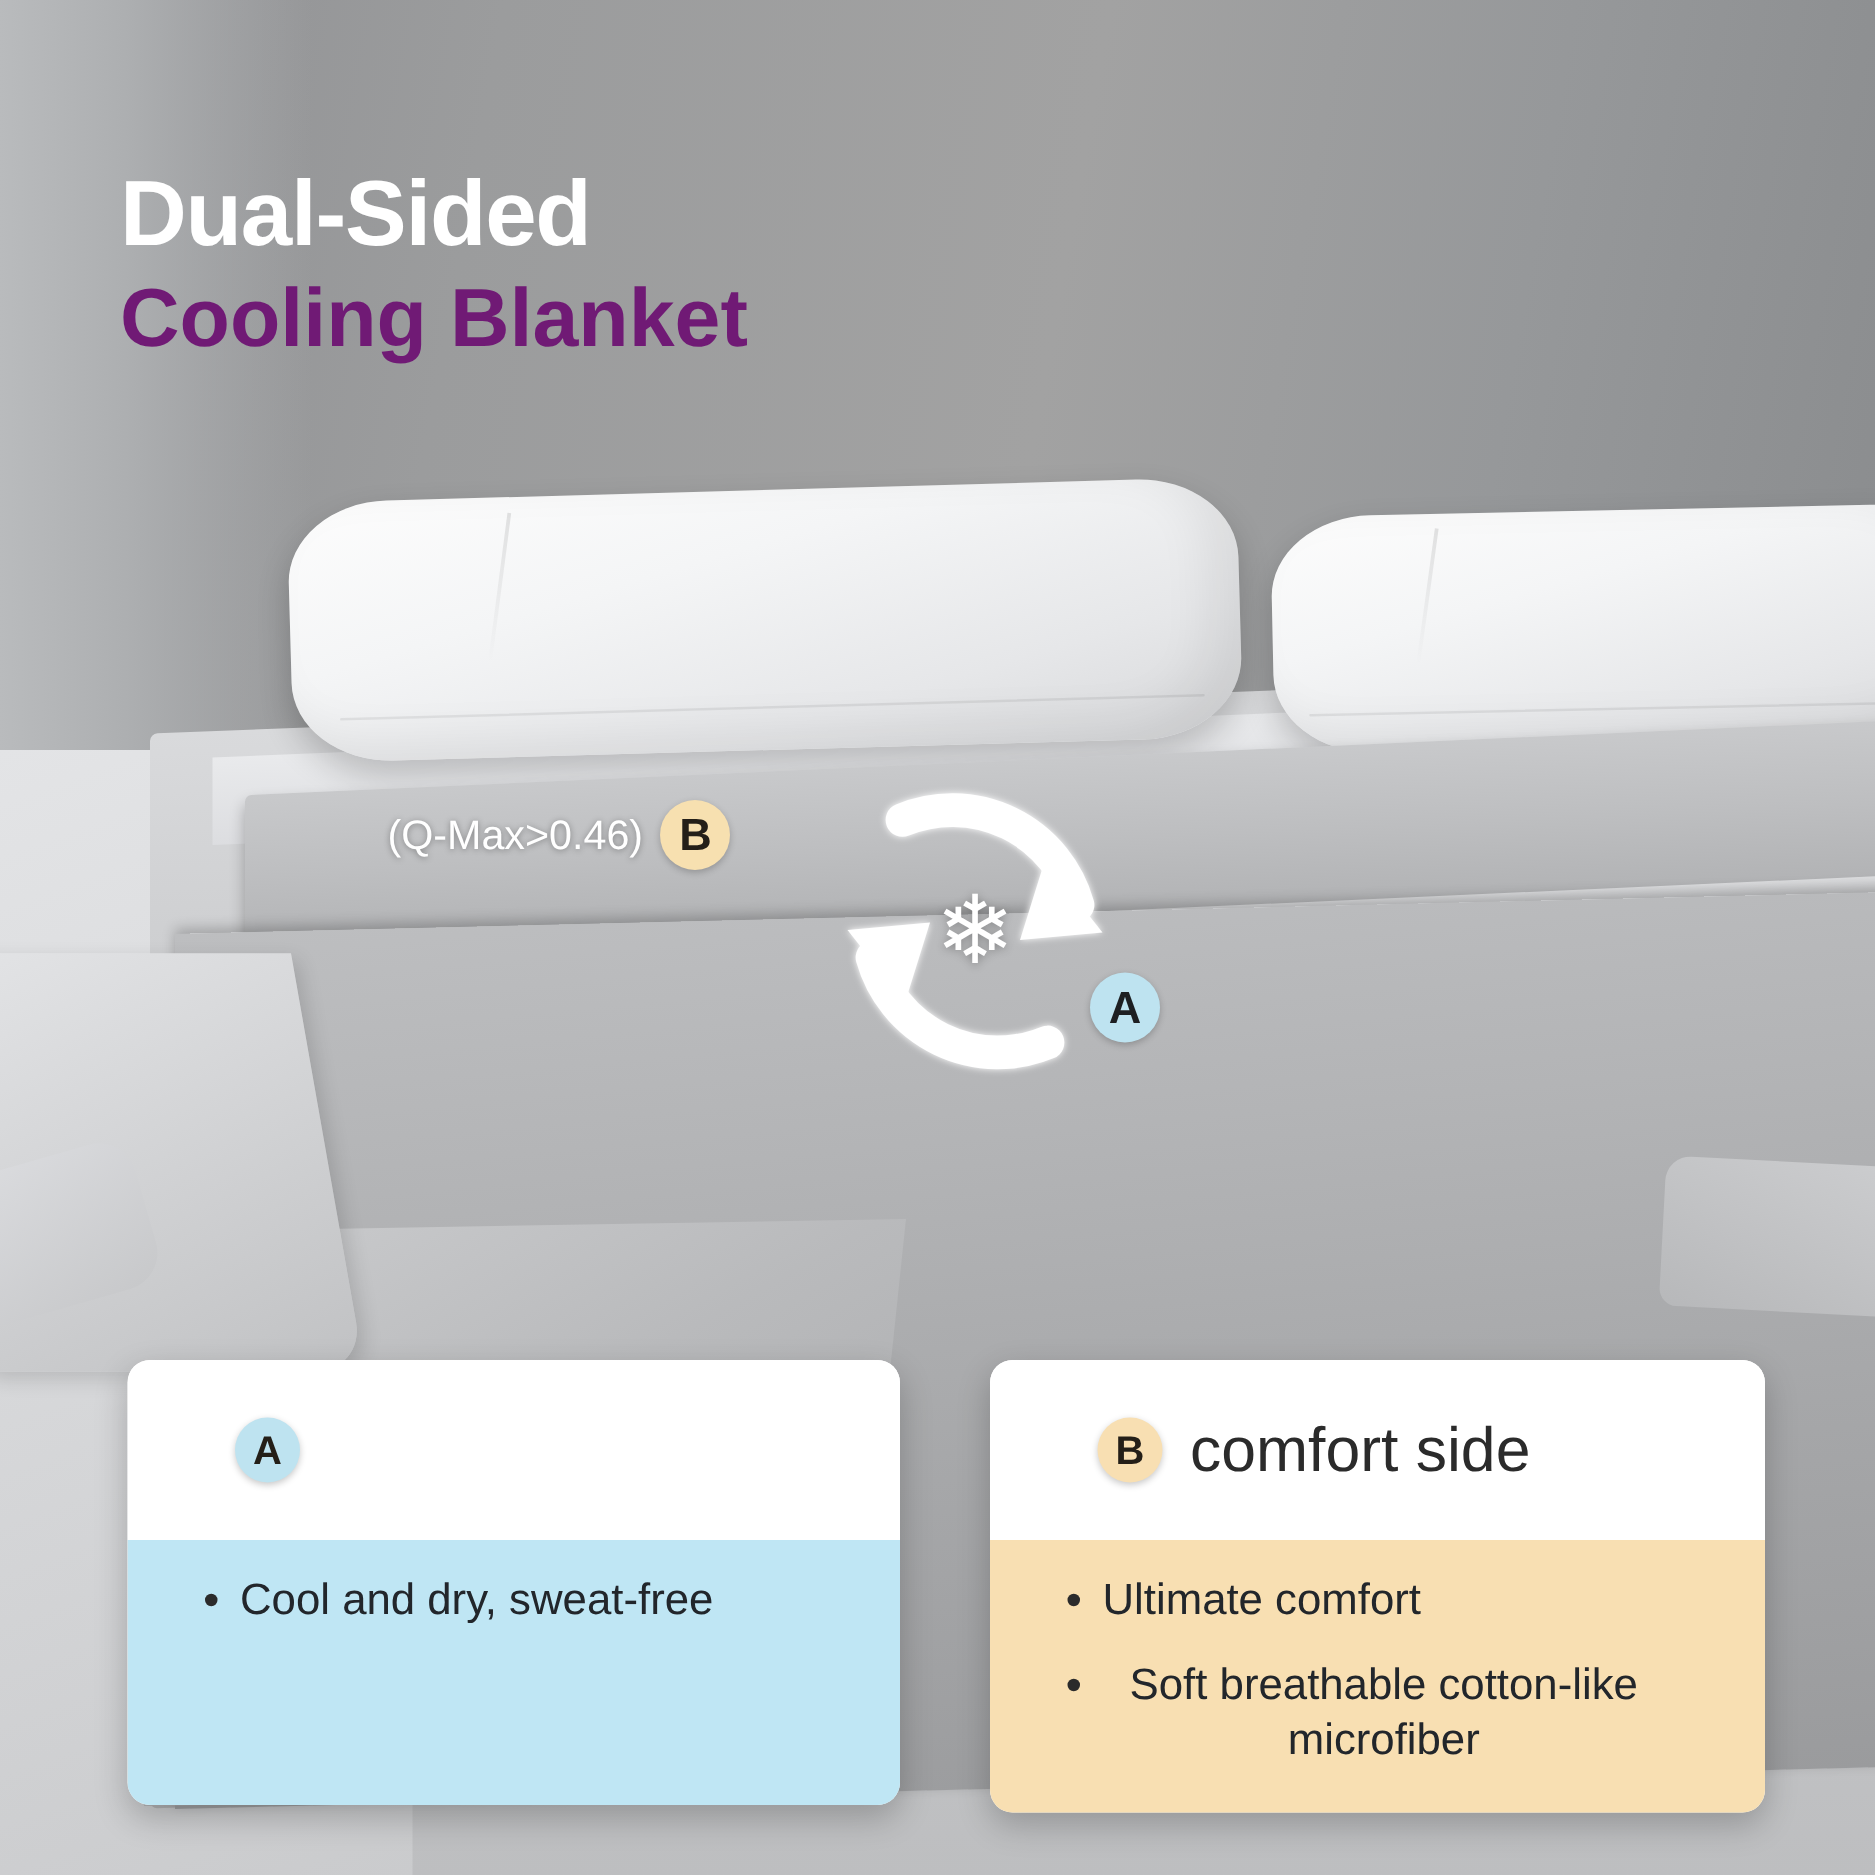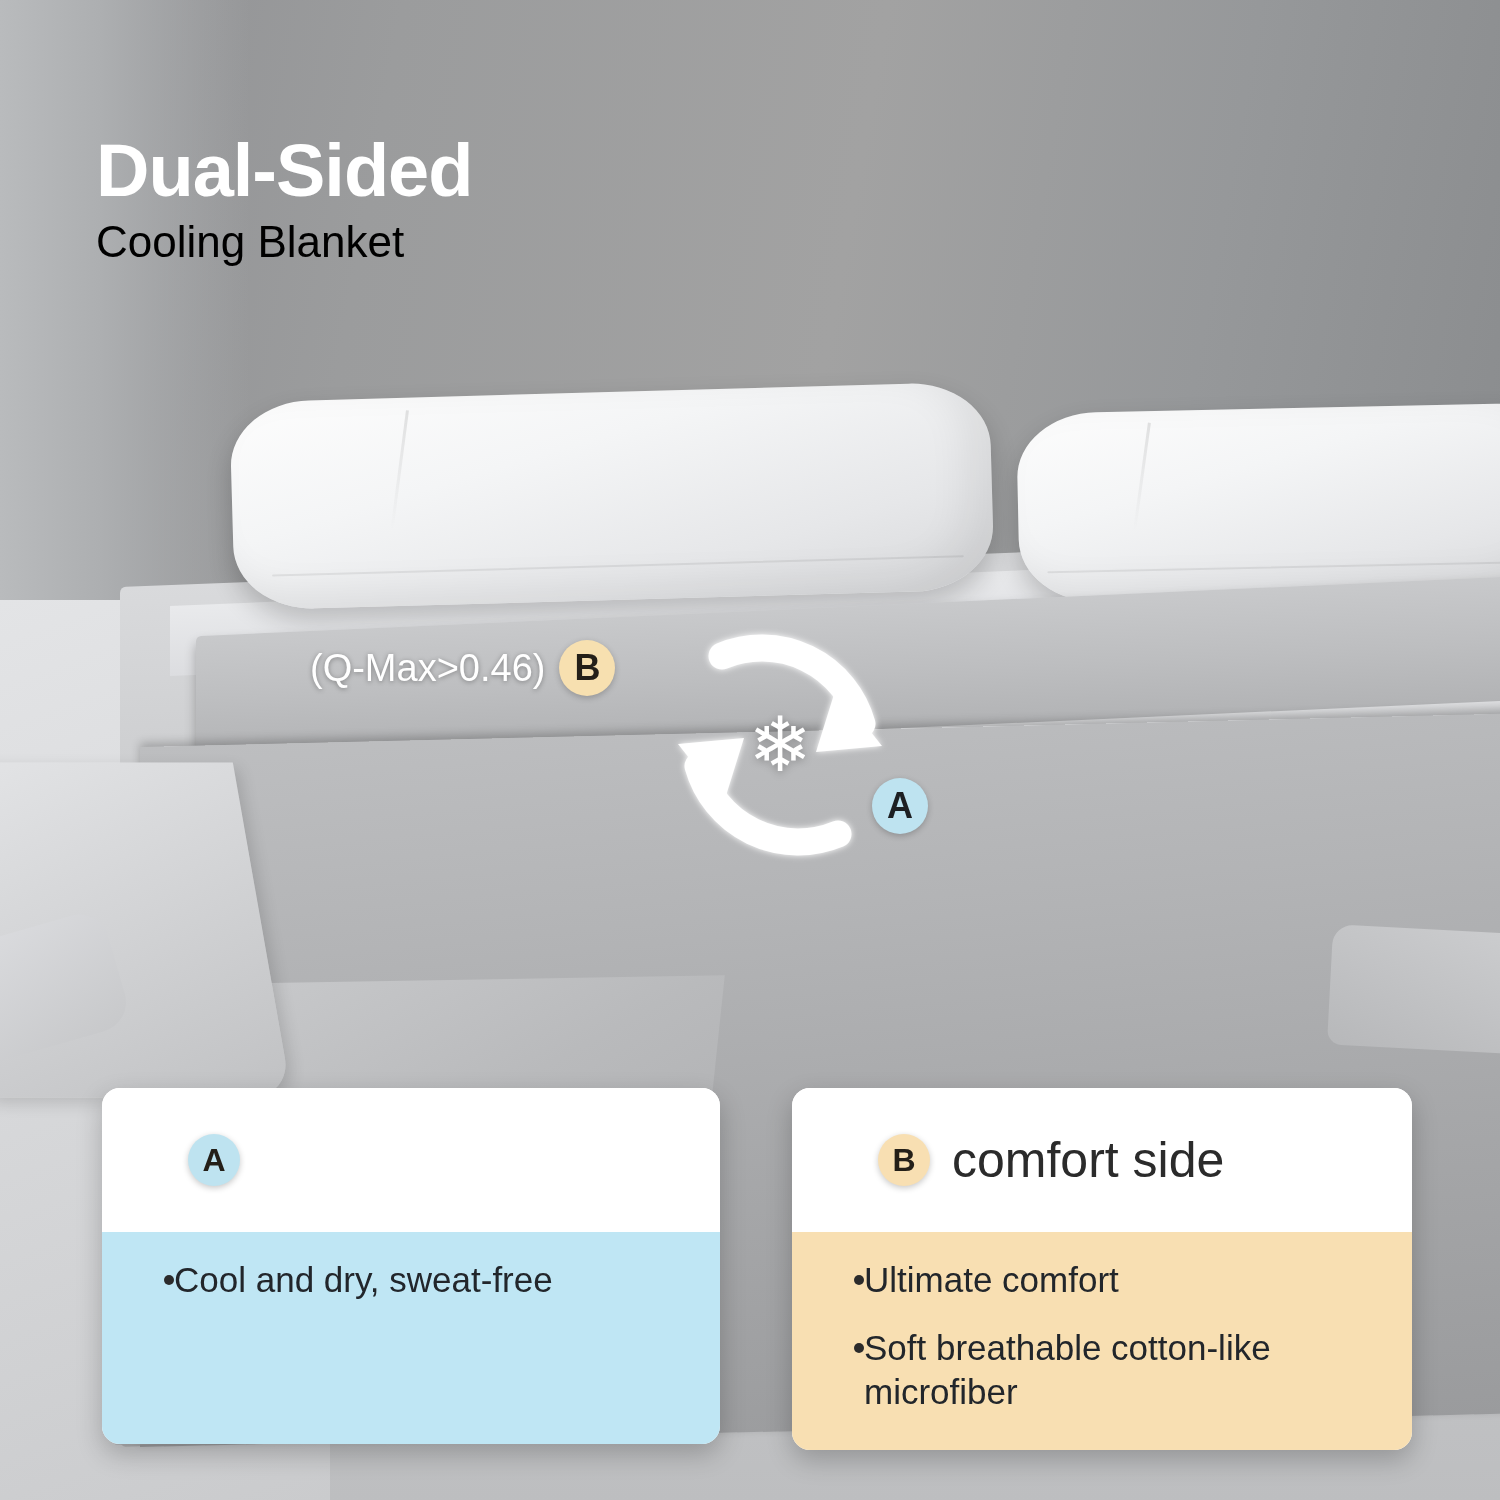--- a/index.html
+++ b/index.html
@@ -128,37 +128,37 @@
     box-shadow:0 1px 0 rgba(255,255,255,.30);
   }
 
   
   .headline { position:absolute; left:96px; top:134px; }
   .headline .l1 {
     font-size:74px; font-weight:700; color:#ffffff; letter-spacing:-1px;
     line-height:1.0; white-space:nowrap;
   }
   .headline .l2 {
-    font-size:44px; font-weight:400; color:#000000; letter-spacing:0px;
+    font-size:66px; font-weight:700; color:#701a75; letter-spacing:0px;
     line-height:1.18; white-space:nowrap; margin-top:8px;
   }
 
   
   .photo-badge {
     position:absolute; display:flex; align-items:center; gap:14px;
     white-space:nowrap;
   }
   .circ {
     display:flex; align-items:center; justify-content:center;
     border-radius:50%; font-weight:700; color:#241f18;
     box-shadow:0 2px 6px rgba(0,0,0,.22);
   }
   .circ.big { width:56px; height:56px; font-size:36px; }
   .qmax {
-    font-size:38px; font-weight:400; color:#ffffff;
+    font-size:33px; font-weight:400; color:#ffffff;
     text-shadow:0 1px 5px rgba(0,0,0,.35);
   }
   #badge-b { left:310px; top:640px; }
   #badge-a { left:872px; top:778px; flex-direction:column; align-items:flex-start; gap:4px; }
   #badge-a .qmax { margin-left:-10px; }
 
   
   .cycle { position:absolute; left:650px; top:620px; width:260px; height:250px; }
   .snow {
     position:absolute; left:50%; top:50%; transform:translate(-50%,-50%);
@@ -176,22 +176,23 @@
   #card-b { left:792px; top:1088px; width:620px; height:362px; }
   .card-head {
     height:144px; background:#ffffff;
     display:flex; align-items:center; gap:22px;
     padding-left:86px;
   }
   .circ.sm { width:52px; height:52px; font-size:32px; }
   .card-title { font-size:50px; font-weight:400; color:#2b2b2b; white-space:nowrap; }
   .card-body { padding:26px 34px 10px 62px; height:100%; }
   .bullet-row {
-    display:flex; align-items:flex-start; 
+    display:flex; align-items:flex-start; gap:18px;
     margin-bottom:24px;
+    text-align:center;
   }
   .dot {
     width:10px; height:10px; border-radius:50%; background:#2b2b2b;
     flex:none; margin-top:17px;
   }
   .bullet-text {
     font-size:35px; font-weight:400; color:#22262b; line-height:1.26;
   }
 </style>
 </head>

